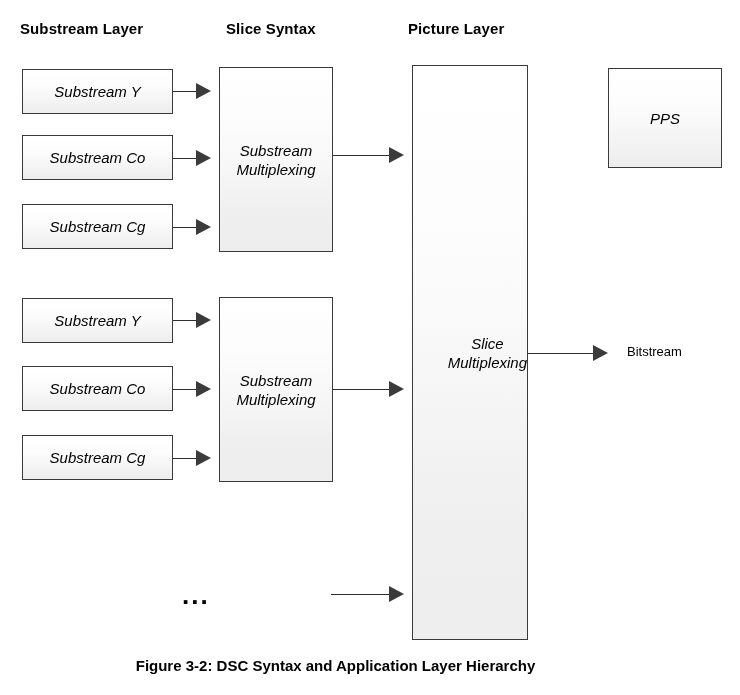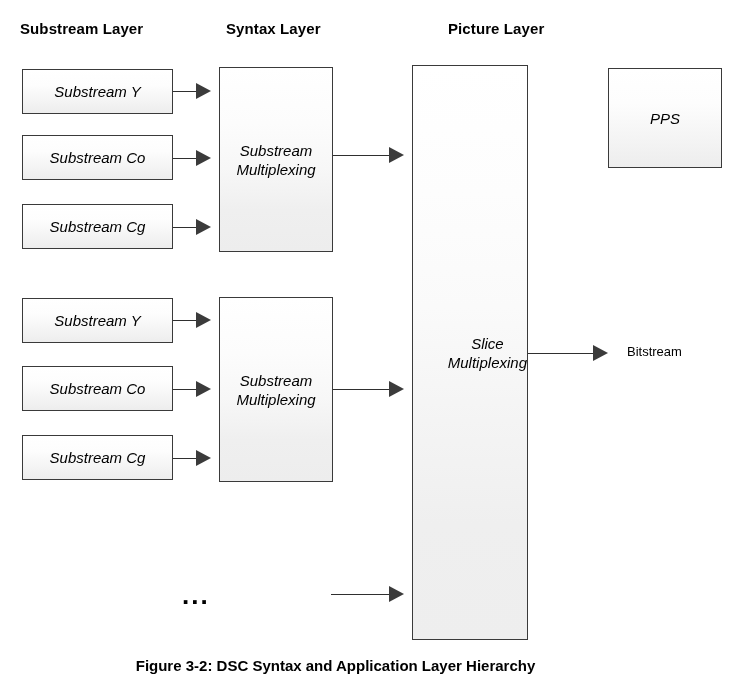--- a/index.html
+++ b/index.html
@@ -93,22 +93,22 @@
     font-weight: bold;
     color: #000000;
   }
 </style>
 </head>
 <body>
 
 <div id="canvas">
 
   <div class="col-header" style="left:20px; top:20px;">Substream Layer</div>
-  <div class="col-header" style="left:226px; top:20px;">Syntax Layer</div>
-  <div class="col-header" style="left:408px; top:20px;margin-left:40px;">Picture Layer</div>
+  <div class="col-header" style="left:226px; top:20px;">Slice Syntax</div>
+  <div class="col-header" style="left:408px; top:20px;">Picture Layer</div>
 
   <div class="box" style="left:22px; top:69px; width:151px; height:45px;">
     <span class="box-label">Substream Y</span>
   </div>
   <div class="box" style="left:22px; top:135px; width:151px; height:45px;">
     <span class="box-label">Substream Co</span>
   </div>
   <div class="box" style="left:22px; top:204px; width:151px; height:45px;">
     <span class="box-label">Substream Cg</span>
   </div>

